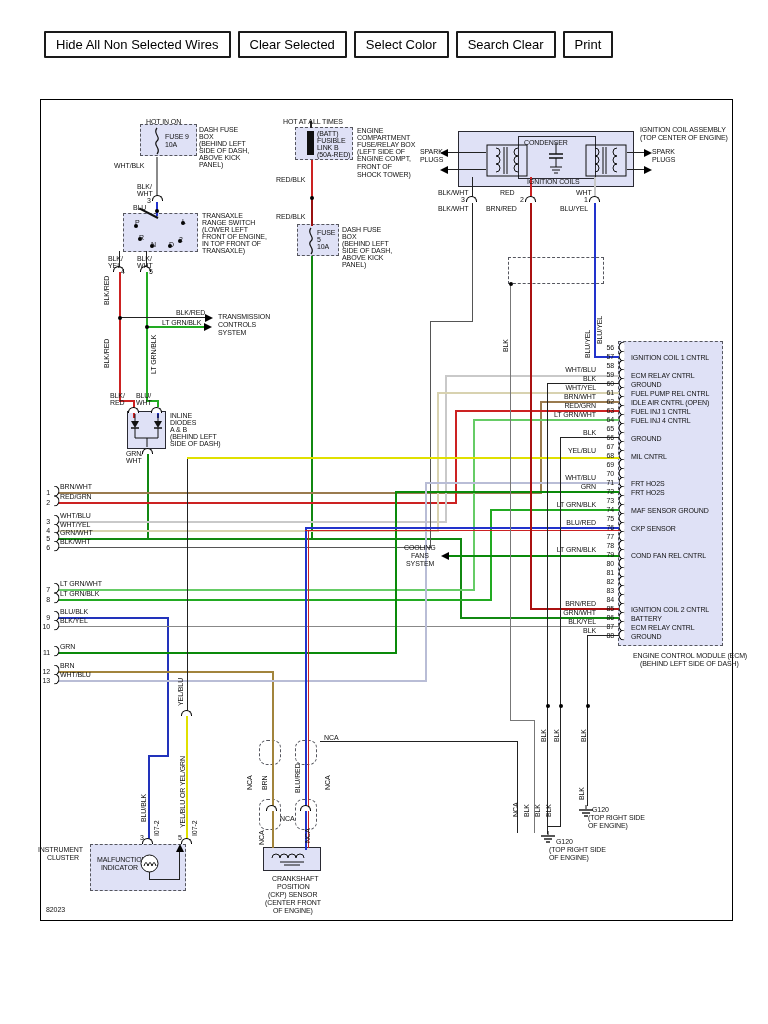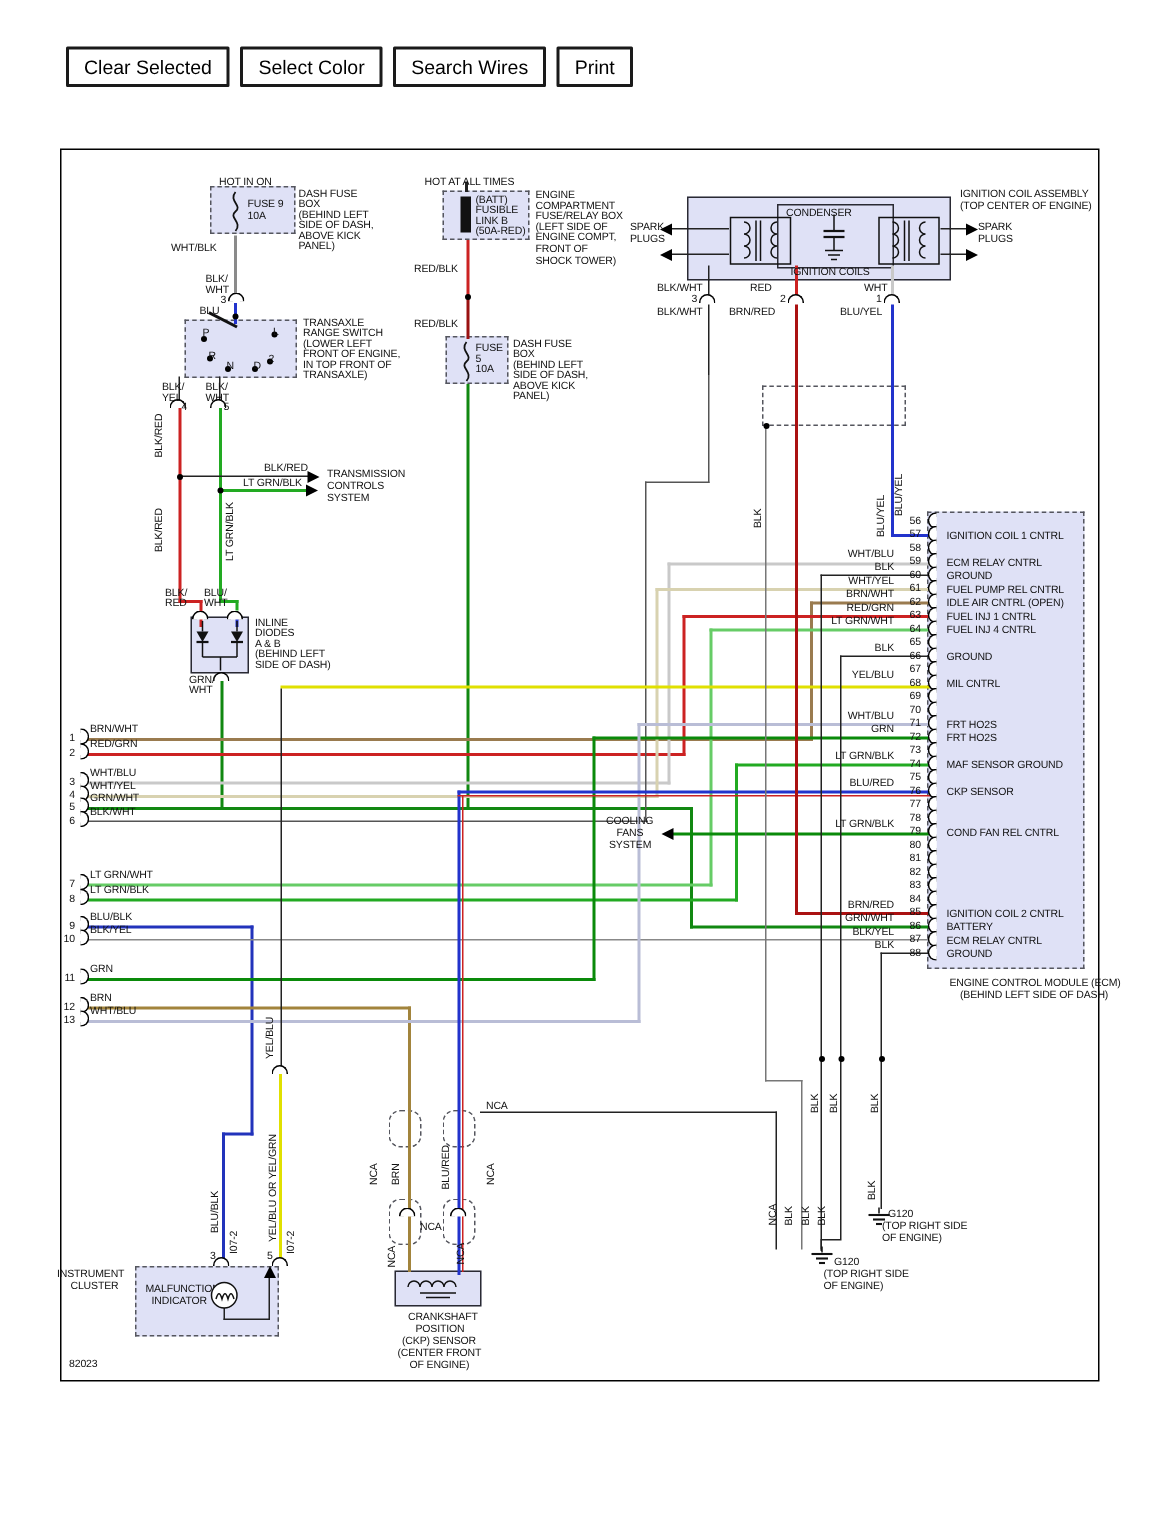--- a/index.html
+++ b/index.html
@@ -26,23 +26,24 @@
   .ar-u{border-left:4px solid transparent;border-right:4px solid transparent;border-bottom:8px solid #000;}
   svg{position:absolute;overflow:visible;}
   .lever{position:absolute;width:21px;height:2px;background:#111;transform:rotate(27deg);transform-origin:100% 50%;}
 </style>
 </head>
 <body>
 
 <div class="stage">
 
   <div class="toolbar">
+    <button class="tbtn">Hide All Non Selected Wires</button>
     <button class="tbtn">Clear Selected</button>
     <button class="tbtn">Select Color</button>
-    <button class="tbtn">Search Wires</button>
+    <button class="tbtn">Search Clear</button>
     <button class="tbtn">Print</button>
   </div>
 
   <div class="canvas"></div>
 
   <div id="boxes-layer">
       <div class="box b-d f-lav" style="left: 140px; top: 124px; width: 57px; height: 32px;"></div>
       <div class="box b-d f-lav" style="left: 123px; top: 213px; width: 75px; height: 39px;"></div>
       <div class="box b-d f-lav" style="left: 295px; top: 127px; width: 58px; height: 33px;"></div>
       <div class="box b-d f-lav" style="left: 297px; top: 224px; width: 42px; height: 32px;"></div>

